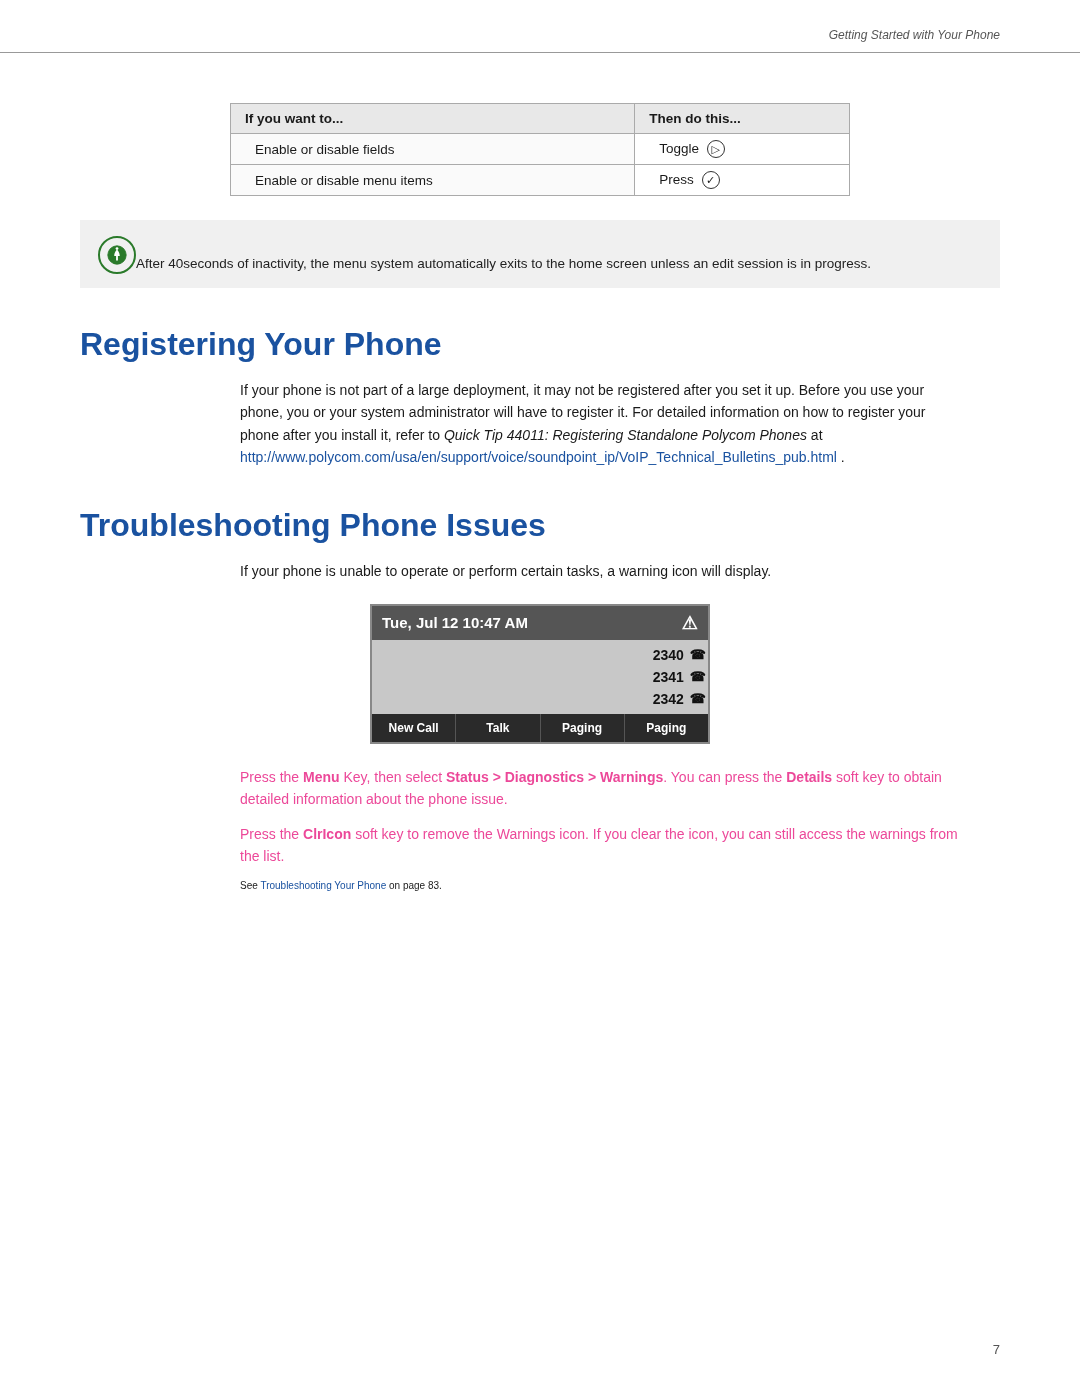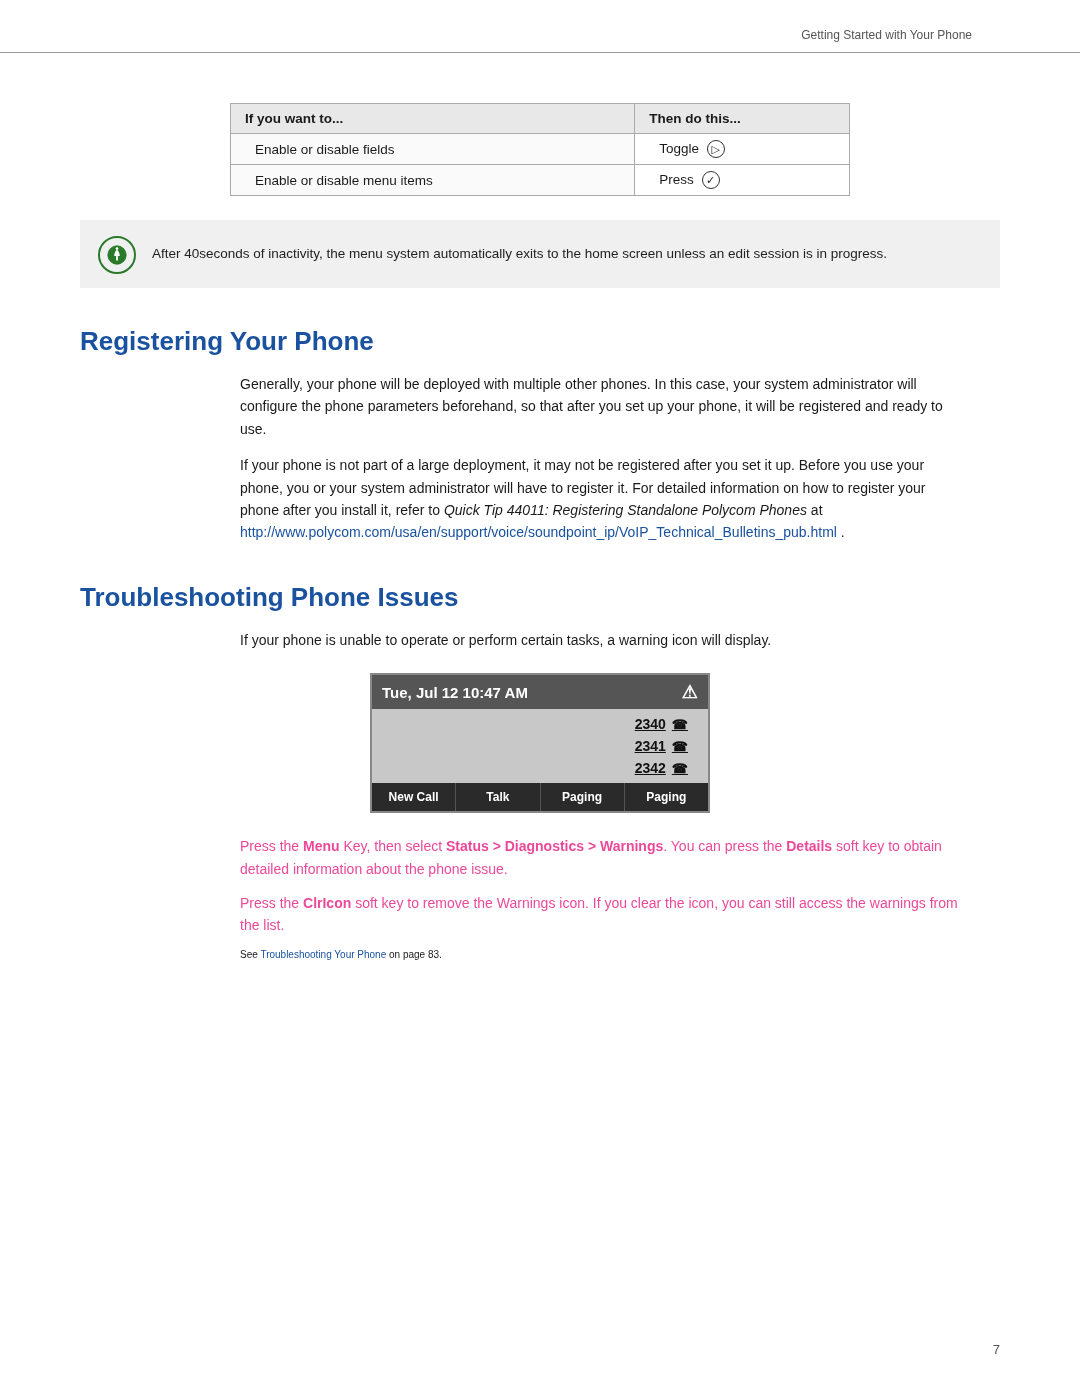--- a/index.html
+++ b/index.html
@@ -19,22 +19,23 @@
       min-height: 1397px;
       background: #ffffff;
       padding: 0;
       position: relative;
     }
 
     
     .page-header {
       display: flex;
       justify-content: flex-end;
-      padding: 28px 108px 10px 80px;
+      padding: 28px 80px 10px 80px;
       border-bottom: 1.5px solid #999;
+      font-style: italic;
     }
 
     .header-title {
       font-size: 12px;
       color: #555;
       font-family: Arial, sans-serif;
     }
 
     
     .content-area {
@@ -85,26 +86,26 @@
       text-align: center;
       line-height: 16px;
       font-size: 11px;
       vertical-align: middle;
       margin-left: 4px;
     }
 
     
     .note-box {
       display: flex;
-      align-items: center;
+      align-items: flex-end;
       background: #f0f0f0;
       border: none;
       padding: 14px 18px;
       margin: 24px 0 10px 0;
-      gap: 16px;
+      gap: 0;
     }
 
     .note-icon {
       flex-shrink: 0;
       width: 38px;
       height: 38px;
       border: 2.5px solid #2a7a2a;
       border-radius: 50%;
       display: flex;
       align-items: center;
@@ -120,21 +121,21 @@
     .note-text {
       font-family: Arial, sans-serif;
       font-size: 13.5px;
       color: #222;
       line-height: 1.5;
     }
 
     
     .section-heading {
       font-family: Arial, sans-serif;
-      font-size: 26px;
+      font-size: 32px;
       font-weight: bold;
       color: #1a52a0;
       margin-top: 38px;
       margin-bottom: 16px;
     }
 
     
     .body-text {
       font-family: Arial, sans-serif;
       font-size: 14px;
@@ -187,26 +188,25 @@
 
     .phone-screen-lines {
       background: #c8c8c8;
       padding: 4px 0;
     }
 
     .phone-line {
       display: flex;
       align-items: center;
       justify-content: flex-end;
-      padding: 3px 20px;
+      padding: 3px 2px;
       font-size: 14px;
       font-weight: bold;
       color: #111;
       gap: 6px;
-      text-decoration: underline;
     }
 
     .phone-line-num {
       font-weight: bold;
     }
 
     .phone-line-icon {
       font-size: 13px;
     }
 
@@ -313,21 +313,20 @@
           <circle cx="12" cy="12" r="10" fill="#2a7a2a" stroke="#2a7a2a" stroke-width="1"></circle>
           <path d="M12 6 C12 6 15 9 15 13 L13 13 L13 18 L11 18 L11 13 L9 13 C9 9 12 6 12 6Z" fill="#fff"></path>
           <circle cx="12" cy="5" r="1.5" fill="#fff"></circle>
         </svg>
       </div>
       <p class="note-text">After 40seconds of inactivity, the menu system automatically exits to the home screen unless an edit session is in progress.</p>
     </div>
 
     <h2 class="section-heading">Registering Your Phone</h2>
 
-    <p class="body-text">Generally, your phone will be deployed with multiple other phones. In this case, your system administrator will configure the phone parameters beforehand, so that after you set up your phone, it will be registered and ready to use.</p>
 
     <p class="body-text">
       <span>If your phone is not part of a large deployment, it may not be registered after you set it up. Before you use your phone, you or your system administrator will have to register it. For detailed information on how to register your phone after you install it, refer to </span><em>Quick Tip 44011: Registering Standalone Polycom Phones</em><span> at</span><br>
       <a class="link">http://www.polycom.com/usa/en/support/voice/soundpoint_ip/VoIP_Technical_Bulletins_pub.html</a><span> .</span>
     </p>
 
     <h2 class="section-heading">Troubleshooting Phone Issues</h2>
 
     <p class="body-text">If your phone is unable to operate or perform certain tasks, a warning icon will display.</p>
 

